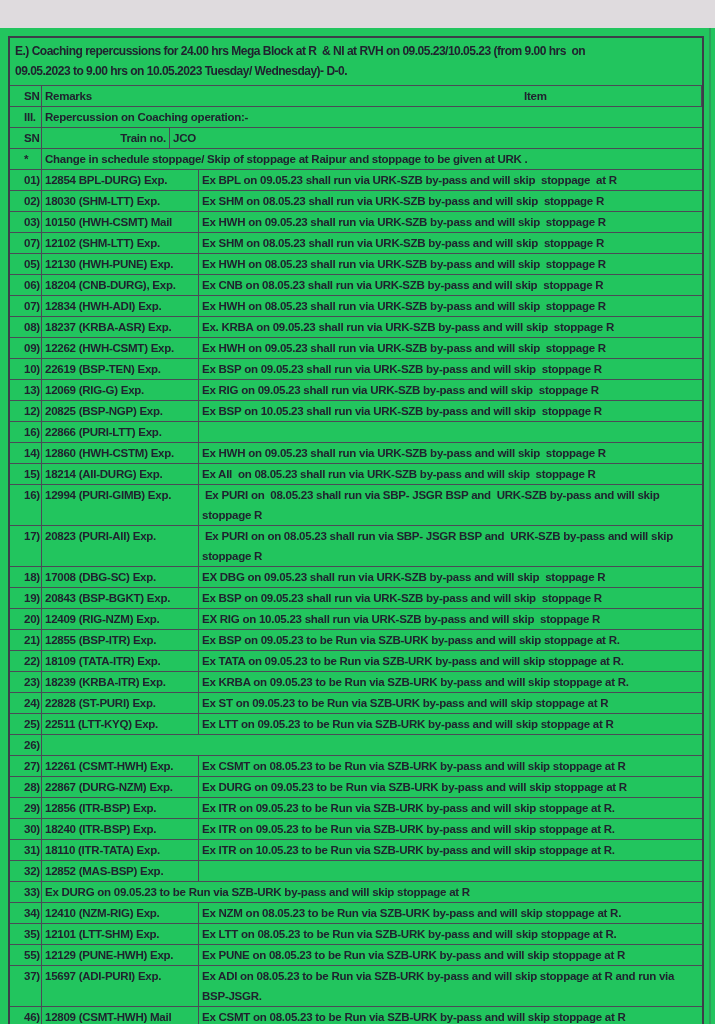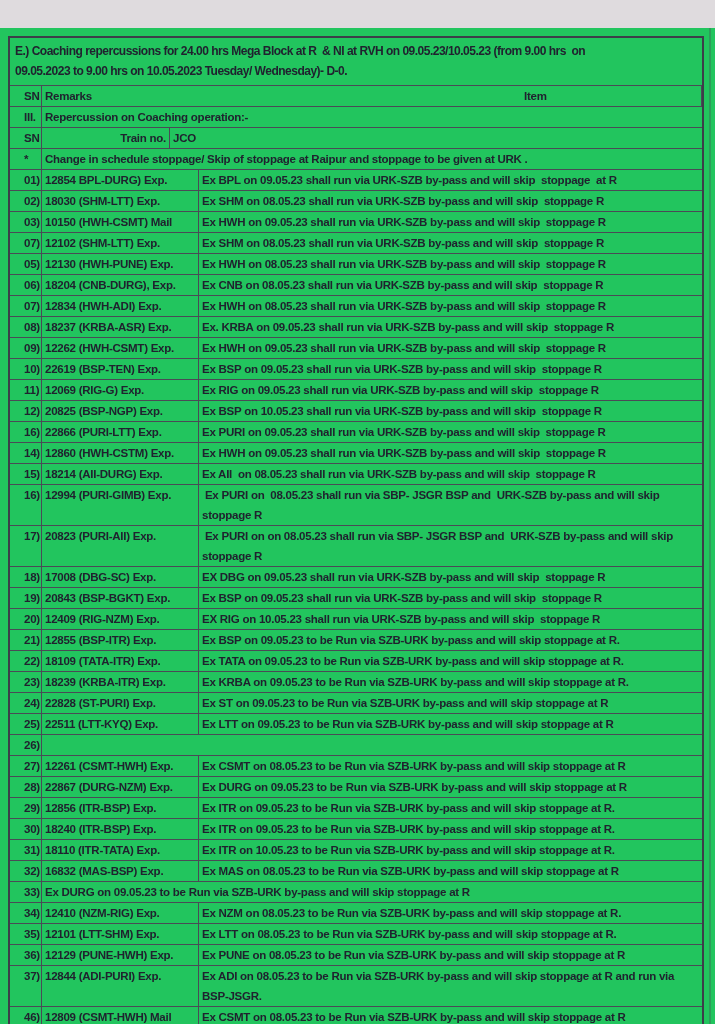--- a/index.html
+++ b/index.html
@@ -145,35 +145,34 @@
     <div class="cell rem">Ex HWH on 09.05.23 shall run via URK-SZB by-pass and will skip  stoppage R</div>
   </div>
 
   <div class="row train">
     <div class="cell sn">10)</div>
     <div class="cell item">22619 (BSP-TEN) Exp.</div>
     <div class="cell rem">Ex BSP on 09.05.23 shall run via URK-SZB by-pass and will skip  stoppage R</div>
   </div>
 
   <div class="row train">
-    <div class="cell sn">11)</div>
+    <div class="cell sn">13)</div>
     <div class="cell item">12069 (RIG-G) Exp.</div>
     <div class="cell rem">Ex RIG on 09.05.23 shall run via URK-SZB by-pass and will skip  stoppage R</div>
   </div>
 
   <div class="row train">
     <div class="cell sn">12)</div>
     <div class="cell item">20825 (BSP-NGP) Exp.</div>
     <div class="cell rem">Ex BSP on 10.05.23 shall run via URK-SZB by-pass and will skip  stoppage R</div>
   </div>
 
   <div class="row train">
     <div class="cell sn">16)</div>
     <div class="cell item">22866 (PURI-LTT) Exp.</div>
-    <div class="cell rem">Ex PURI on 09.05.23 shall run via URK-SZB by-pass and will skip  stoppage R</div>
   </div>
 
   <div class="row train">
     <div class="cell sn">14)</div>
     <div class="cell item">12860 (HWH-CSTM) Exp.</div>
     <div class="cell rem">Ex HWH on 09.05.23 shall run via URK-SZB by-pass and will skip  stoppage R</div>
   </div>
 
   <div class="row train">
     <div class="cell sn">15)</div>
@@ -270,50 +269,49 @@
   </div>
 
   <div class="row train">
     <div class="cell sn">31)</div>
     <div class="cell item">18110 (ITR-TATA) Exp.</div>
     <div class="cell rem">Ex ITR on 10.05.23 to be Run via SZB-URK by-pass and will skip stoppage at R.</div>
   </div>
 
   <div class="row train">
     <div class="cell sn">32)</div>
-    <div class="cell item">16832 (MAS-BSP) Exp.</div>
-    <div class="cell rem">Ex MAS on 08.05.23 to be Run via SZB-URK by-pass and will skip stoppage at R</div>
+    <div class="cell item">12852 (MAS-BSP) Exp.</div>
   </div>
 
   <div class="row train">
     <div class="cell sn">33)</div>
     <div class="cell rem">Ex DURG on 09.05.23 to be Run via SZB-URK by-pass and will skip stoppage at R</div>
   </div>
 
   <div class="row train">
     <div class="cell sn">34)</div>
     <div class="cell item">12410 (NZM-RIG) Exp.</div>
     <div class="cell rem">Ex NZM on 08.05.23 to be Run via SZB-URK by-pass and will skip stoppage at R.</div>
   </div>
 
   <div class="row train">
     <div class="cell sn">35)</div>
     <div class="cell item">12101 (LTT-SHM) Exp.</div>
     <div class="cell rem">Ex LTT on 08.05.23 to be Run via SZB-URK by-pass and will skip stoppage at R.</div>
   </div>
 
   <div class="row train">
-    <div class="cell sn">36)</div>
+    <div class="cell sn">55)</div>
     <div class="cell item">12129 (PUNE-HWH) Exp.</div>
     <div class="cell rem">Ex PUNE on 08.05.23 to be Run via SZB-URK by-pass and will skip stoppage at R</div>
   </div>
 
   <div class="row train">
     <div class="cell sn">37)</div>
-    <div class="cell item">12844 (ADI-PURI) Exp.</div>
+    <div class="cell item">15697 (ADI-PURI) Exp.</div>
     <div class="cell rem">Ex ADI on 08.05.23 to be Run via SZB-URK by-pass and will skip stoppage at R and run via BSP-JSGR.</div>
   </div>
 
   <div class="row train">
     <div class="cell sn">46)</div>
     <div class="cell item">12809 (CSMT-HWH) Mail</div>
     <div class="cell rem">Ex CSMT on 08.05.23 to be Run via SZB-URK by-pass and will skip stoppage at R</div>
   </div>
 
   <div class="row train">

